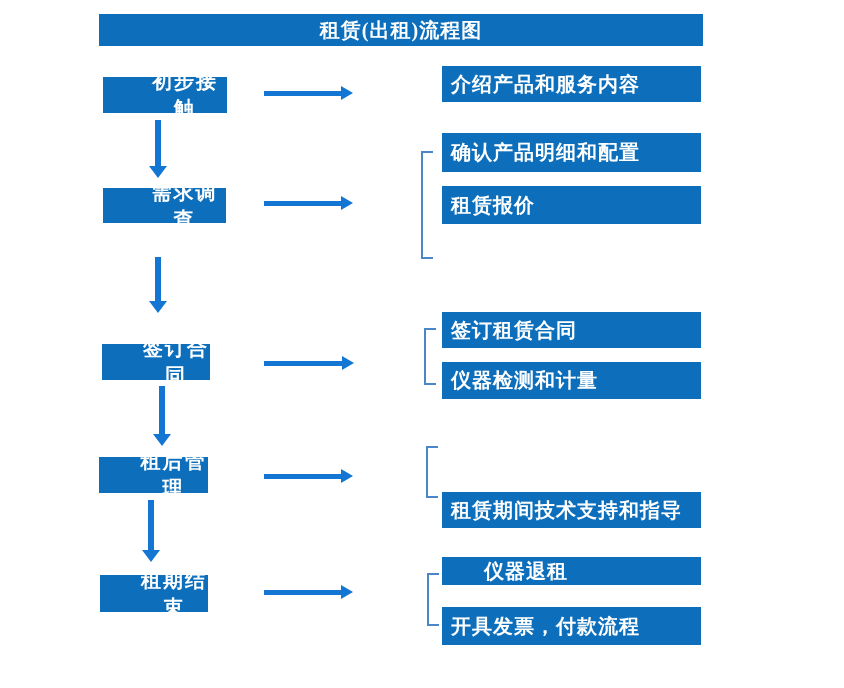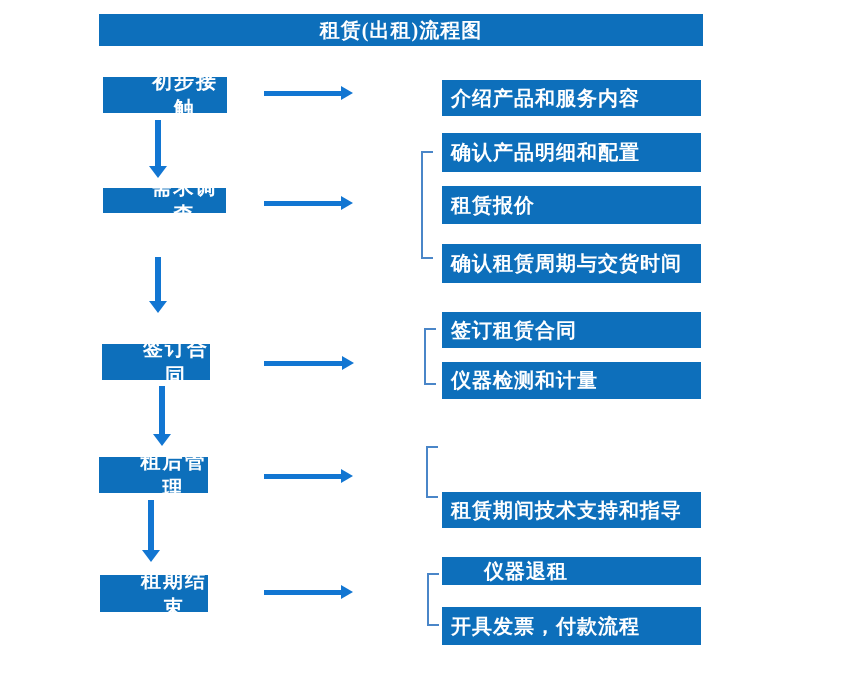--- a/index.html
+++ b/index.html
@@ -94,21 +94,21 @@
 </head>
 <body>
 
 <div class="canvas">
 
   <div class="title-bar" style="left:99px; top:14px; width:604px; height:32px;">
     <span>租赁(出租)流程图</span>
   </div>
 
   <div class="lbox" style="left:103px; top:77px; width:124px; height:36px;">初步接触</div>
-  <div class="lbox" style="left:103px; top:188px; width:123px; height:25px;">需求调查</div>
+  <div class="lbox" style="left:103px; top:188px; width:123px; height:35px;">需求调查</div>
   <div class="lbox" style="left:102px; top:344px; width:108px; height:36px;">签订合同</div>
   <div class="lbox" style="left:99px; top:457px; width:109px; height:36px;">租后管理</div>
   <div class="lbox" style="left:100px; top:575px; width:108px; height:37px;">租期结束</div>
 
   <div class="varrow" style="left:149px; top:120px; height:58px;">
     <div class="shaft"></div>
     <div class="head"></div>
   </div>
   <div class="varrow" style="left:149px; top:257px; height:56px;">
     <div class="shaft"></div>
@@ -142,25 +142,24 @@
   <div class="harrow" style="left:264px; top:585px; width:89px;">
     <div class="shaft"></div>
     <div class="head"></div>
   </div>
 
   <div class="bracket" style="left:421px; top:151px; height:108px;"></div>
   <div class="bracket" style="left:424px; top:328px; height:57px;"></div>
   <div class="bracket" style="left:426px; top:446px; height:52px;"></div>
   <div class="bracket" style="left:427px; top:573px; height:53px;"></div>
 
-  <div class="rbox" style="top:80px; height:36px;">介绍产品和服务内容</div>
+  <div class="rbox" style="top:66px; height:36px;">介绍产品和服务内容</div>
 
   <div class="rbox" style="top:133px; height:39px;">确认产品明细和配置</div>
   <div class="rbox" style="top:186px; height:38px;">租赁报价</div>
-  <div class="rbox" style="top:244px; height:39px;">确认租赁周期与交货时间</div>
 
   <div class="rbox" style="top:312px; height:36px;">签订租赁合同</div>
   <div class="rbox" style="top:362px; height:37px;">仪器检测和计量</div>
 
   <div class="rbox" style="top:492px; height:36px;">租赁期间技术支持和指导</div>
 
   <div class="rbox" style="top:557px; height:28px;padding-left:42px;">仪器退租</div>
   <div class="rbox" style="top:607px; height:38px;">开具发票，付款流程</div>
 
 </div>

